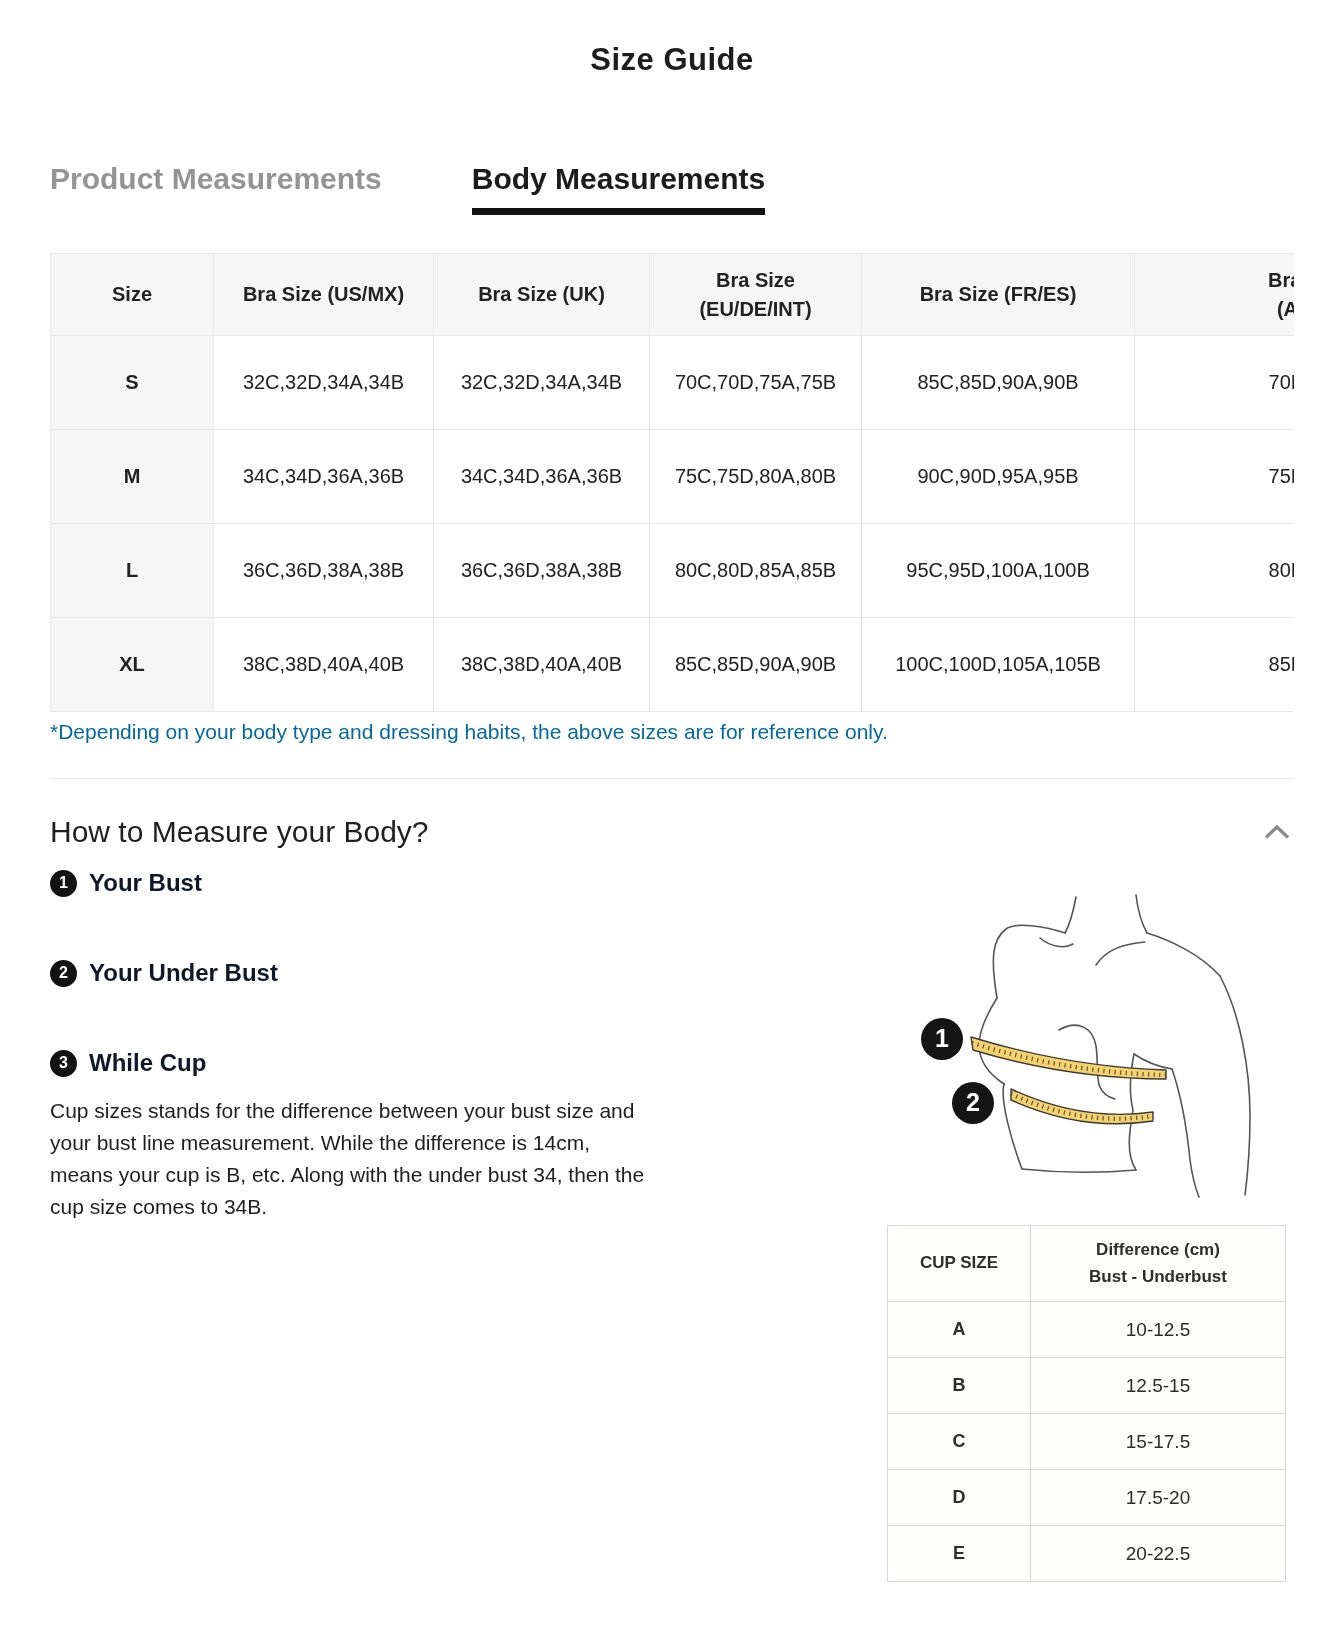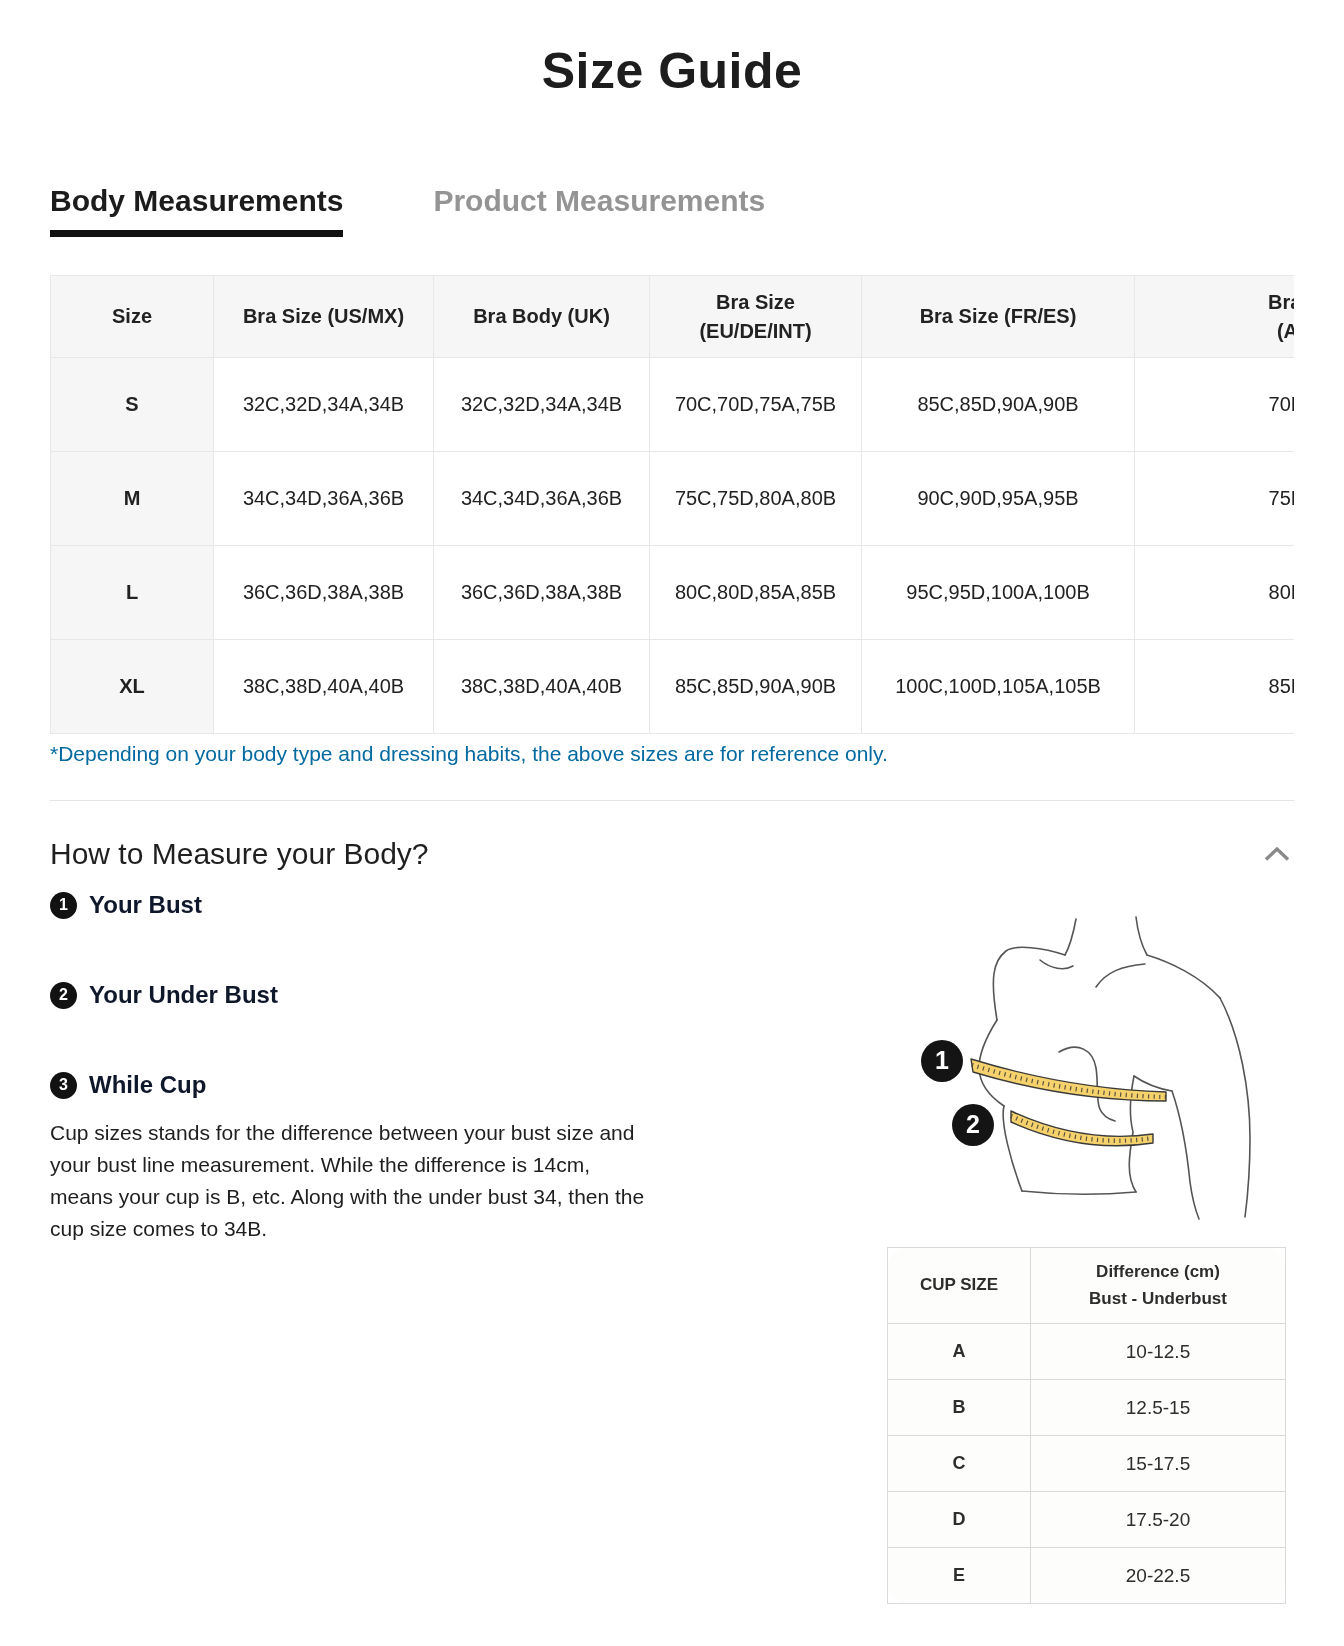--- a/index.html
+++ b/index.html
@@ -8,21 +8,21 @@
     width: 1344px;
     font-family: "Liberation Sans", sans-serif;
     color: #222;
     overflow-x: hidden;
   }
   .page { padding: 36px 50px 40px 50px; }
 
   .page-title {
     margin: 6px 0 18px 0;
     text-align: center;
-    font-size: 50px;
+    font-size: 31px;
     font-weight: 900;
     letter-spacing: 0.5px;
     color: #1d1d1d;
   }
 
   .tabs { margin-top: 84px; display: flex; gap: 90px; align-items: flex-start; }
   .tab {
     font-size: 30px;
     font-weight: 700;
     color: #949494;
@@ -103,39 +103,39 @@
   .cup-table td.cup-col { font-weight: 700; font-size: 18px; }
 </style>
 </head>
 <body>
 
 <div class="page">
 
   <h1 class="page-title">Size Guide</h1>
 
   <div class="tabs">
+    <div class="tab">Product Measurements</div>
     <div class="tab active">Body Measurements</div>
-    <div class="tab">Product Measurements</div>
   </div>
 
   <div class="table-clip">
     <table class="size-table">
       <colgroup>
         <col style="width:163px">
           <col style="width:220px">
           <col style="width:216px">
         <col style="width:212px">
           <col style="width:273px">
           <col style="width:346px">
       </colgroup>
       <thead>
           <tr id="size-head">
             <th>Size</th>
             <th>Bra Size (US/MX)</th>
-            <th>Bra Body (UK)</th>
+            <th>Bra Size (UK)</th>
             <th>Bra Size
 (EU/DE/INT)</th>
             <th>Bra Size (FR/ES)</th>
             <th>Bra Size
 (ASIA)</th>
           </tr>
         </thead>
       <tbody id="size-body">
           <tr>
             <td class="size-col">S</td>

